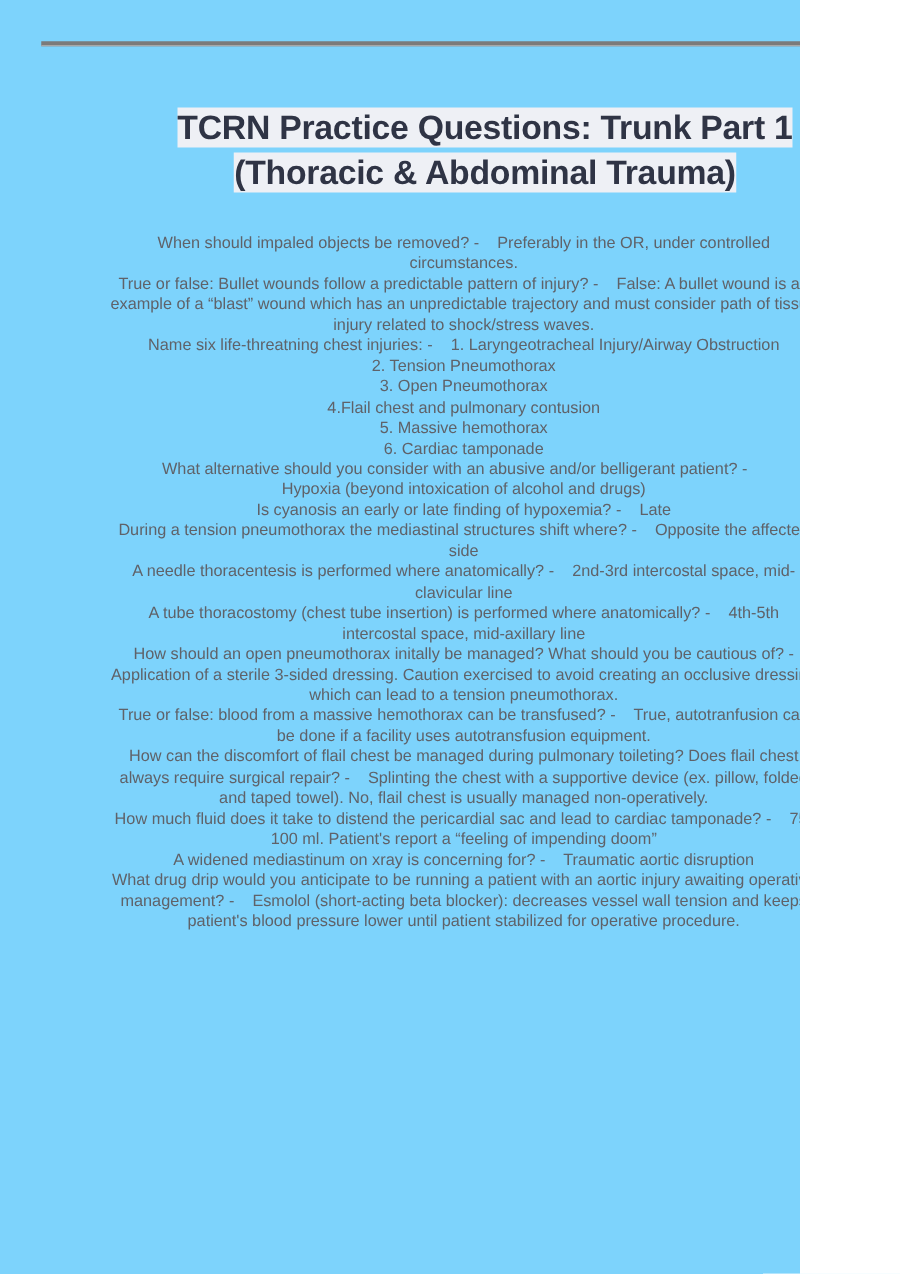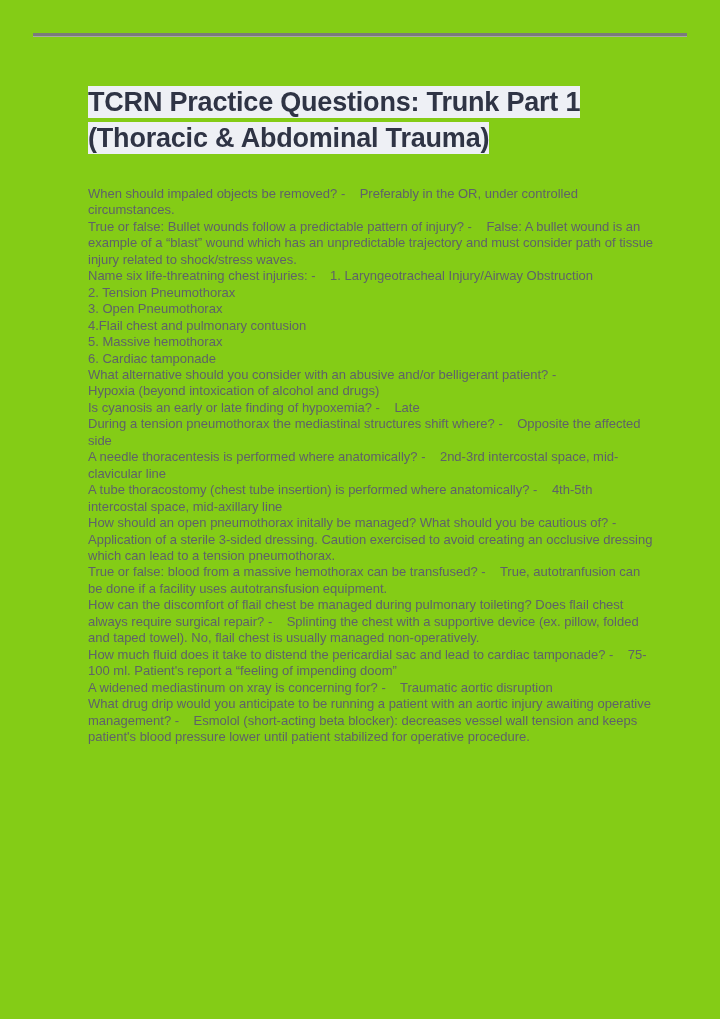--- a/index.html
+++ b/index.html
@@ -3,24 +3,25 @@
 <meta charset="utf-8">
 <style>
   html, body {
     margin: 0;
     padding: 0;
     background: #ffffff;
     font-family: "Liberation Sans", sans-serif;
   }
   .page {
     position: relative;
-    width: 720px;
+    width: 640px;
     height: 1019px;
-    background: #84cc16;
+    background: #7dd3fc;
     overflow: hidden;
+    text-align: center;
   }
   .top-rule {
     position: absolute;
     top: 33px;
     left: 33px;
     width: 654px;
     height: 3px;
     background: #7b7b7b;
     border-bottom: 1px solid #a8a8a8;
   }

